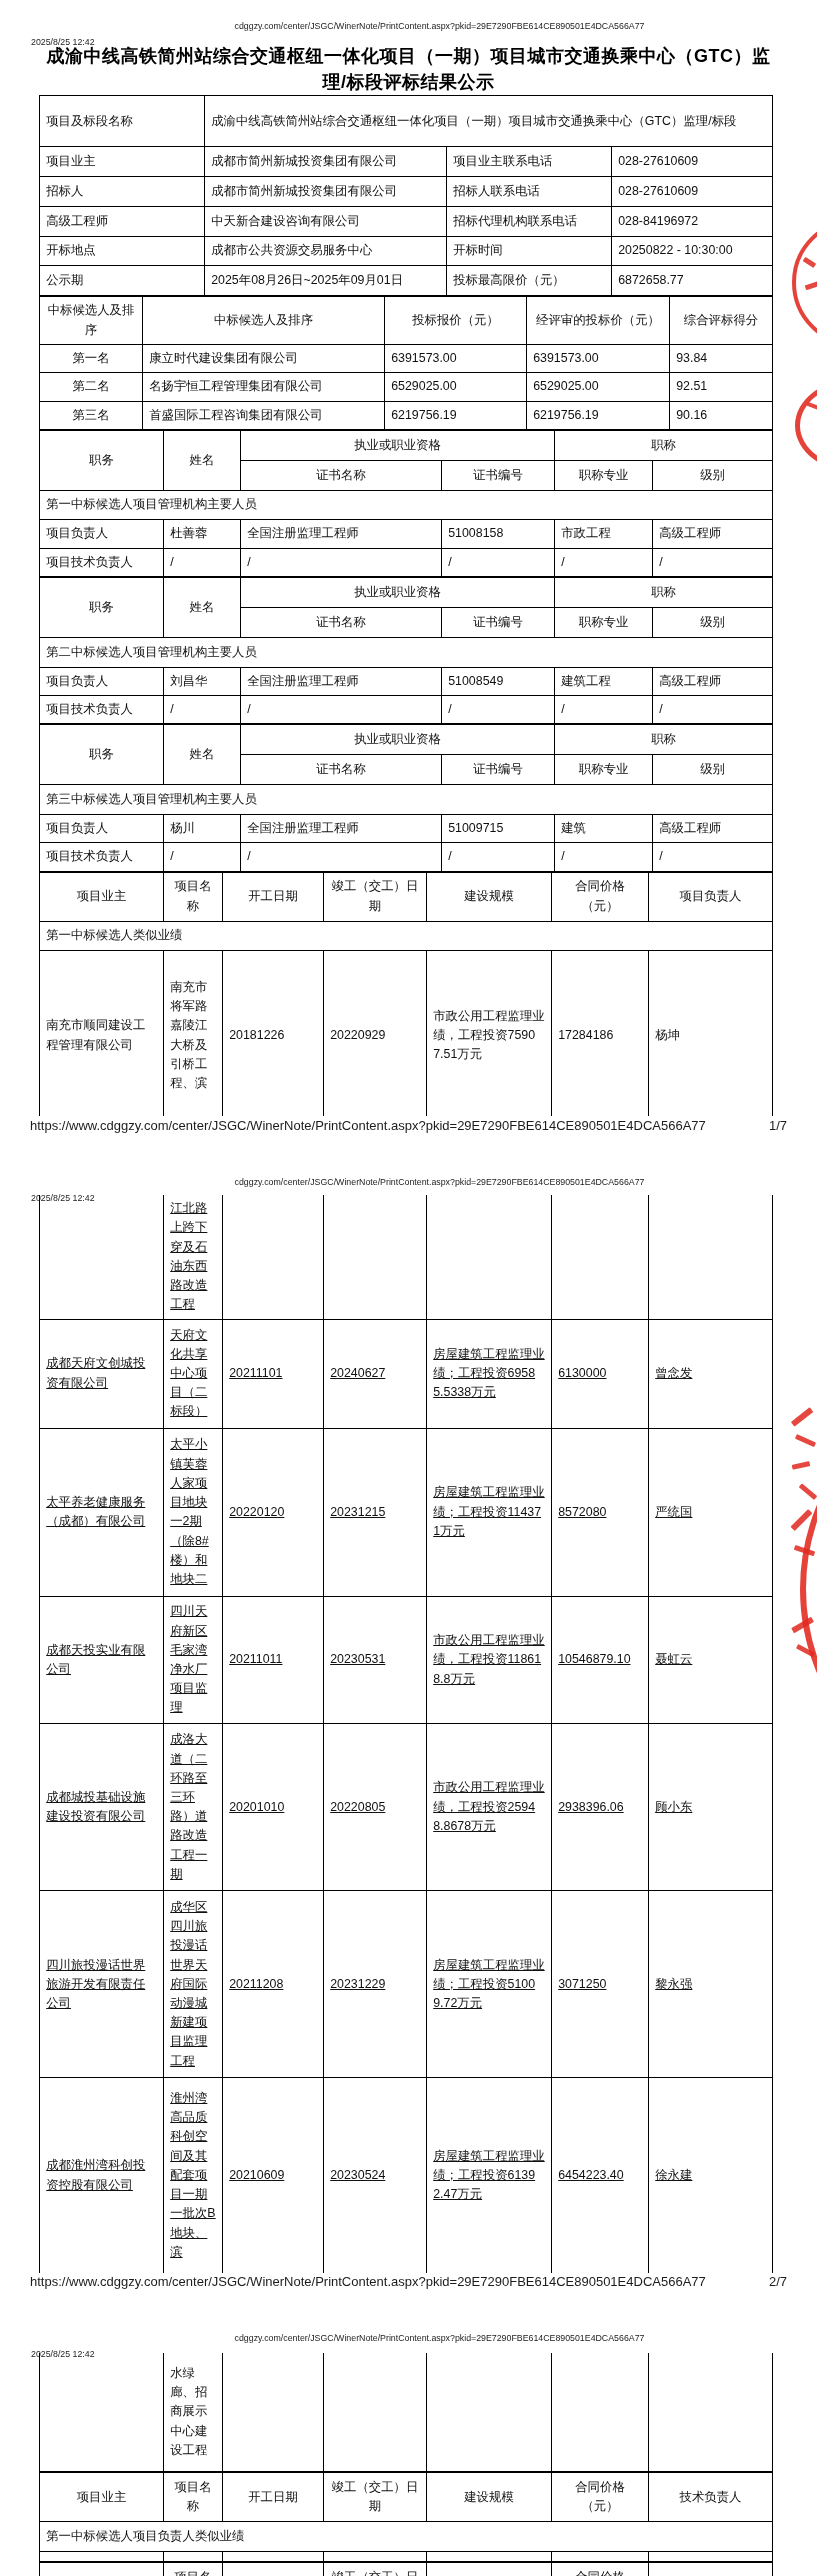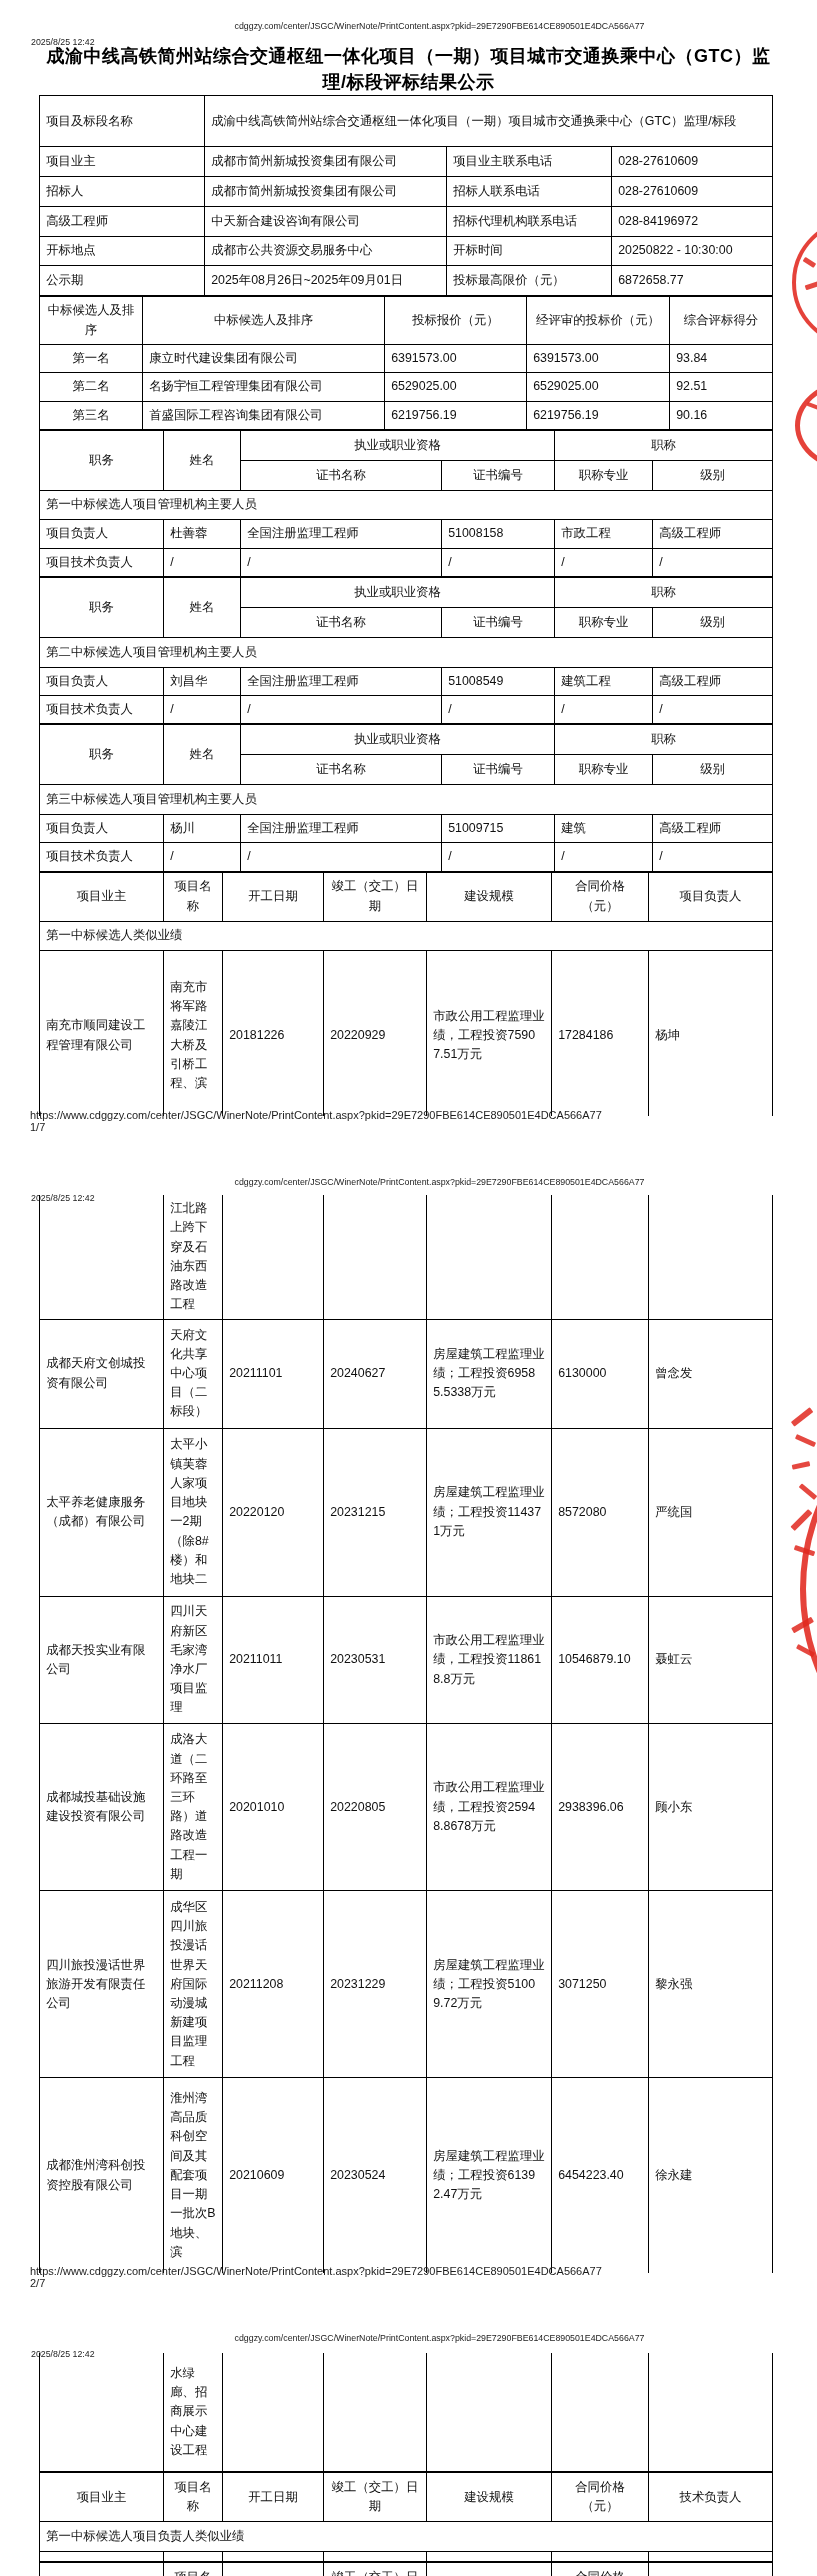--- a/index.html
+++ b/index.html
@@ -3,23 +3,23 @@
 <meta charset="utf-8">
 <title>评标结果公示</title>
 <style>
   :root{ --seal:#e1281f; --ink:#121212; --line:#000; }
   html,body{margin:0;padding:0;background:#fff;}
   body{width:817px;font-family:"Liberation Sans","DejaVu Sans",sans-serif;color:var(--ink);}
   .page{position:relative;width:817px;height:1156px;background:#fff;overflow:hidden;}
   .pg-header{position:absolute;top:20.6px;left:0;width:100%;font-size:8.8px;color:#1c1c1c;}
   .pg-header .dt{position:absolute;left:31px;top:0;white-space:nowrap;margin-top:16px;}
   .pg-header .u{display:block;text-align:center;margin-left:62px;}
-  .pg-footer{position:absolute;bottom:23px;left:30px;right:30px;font-size:11px;color:#1c1c1c;display:flex;justify-content:space-between;flex-direction:column;}
+  .pg-footer{position:absolute;bottom:23px;left:30px;right:30px;font-size:13px;color:#1c1c1c;display:flex;justify-content:space-between;}
   .content{position:absolute;left:0;top:0;width:100%;overflow:hidden;}
-  #c1{height:1116px;} #c2{height:1117px;} #c3{height:1115px;}
+  #c1{height:1116px;} #c2{height:1117px;text-decoration:underline;} #c3{height:1115px;}
   h1.doc-title{width:737px;margin:44px auto 0;text-align:center;font-size:18px;line-height:1.42;font-weight:700;letter-spacing:0.5px;color:#000;}
   table{border-collapse:collapse;table-layout:fixed;width:733px;margin:0 0 0 39px;border:1.5px solid var(--line);}
   td,th{border-style:solid;border-color:var(--line);border-width:1.5px 1px;font-size:12.4px;line-height:1.55;padding:4.1px 6.2px;vertical-align:middle;word-break:break-all;text-align:left;font-weight:400;color:#101010;}
   th{text-align:center;}
   table.cont{border-top:0;}
   table.cont tr:first-child td{border-top:0;}
   td.band{height:20.6px;}
   tr.h-info td{height:20.6px;}
   tr.h-info-tall td{height:42px;}
   th.h-cand{height:38px;}

